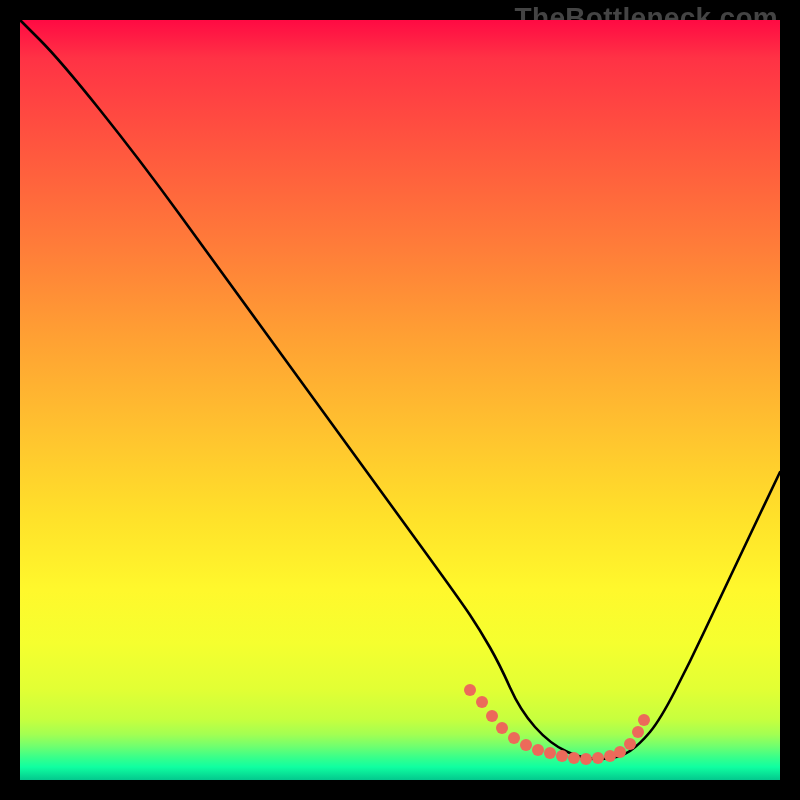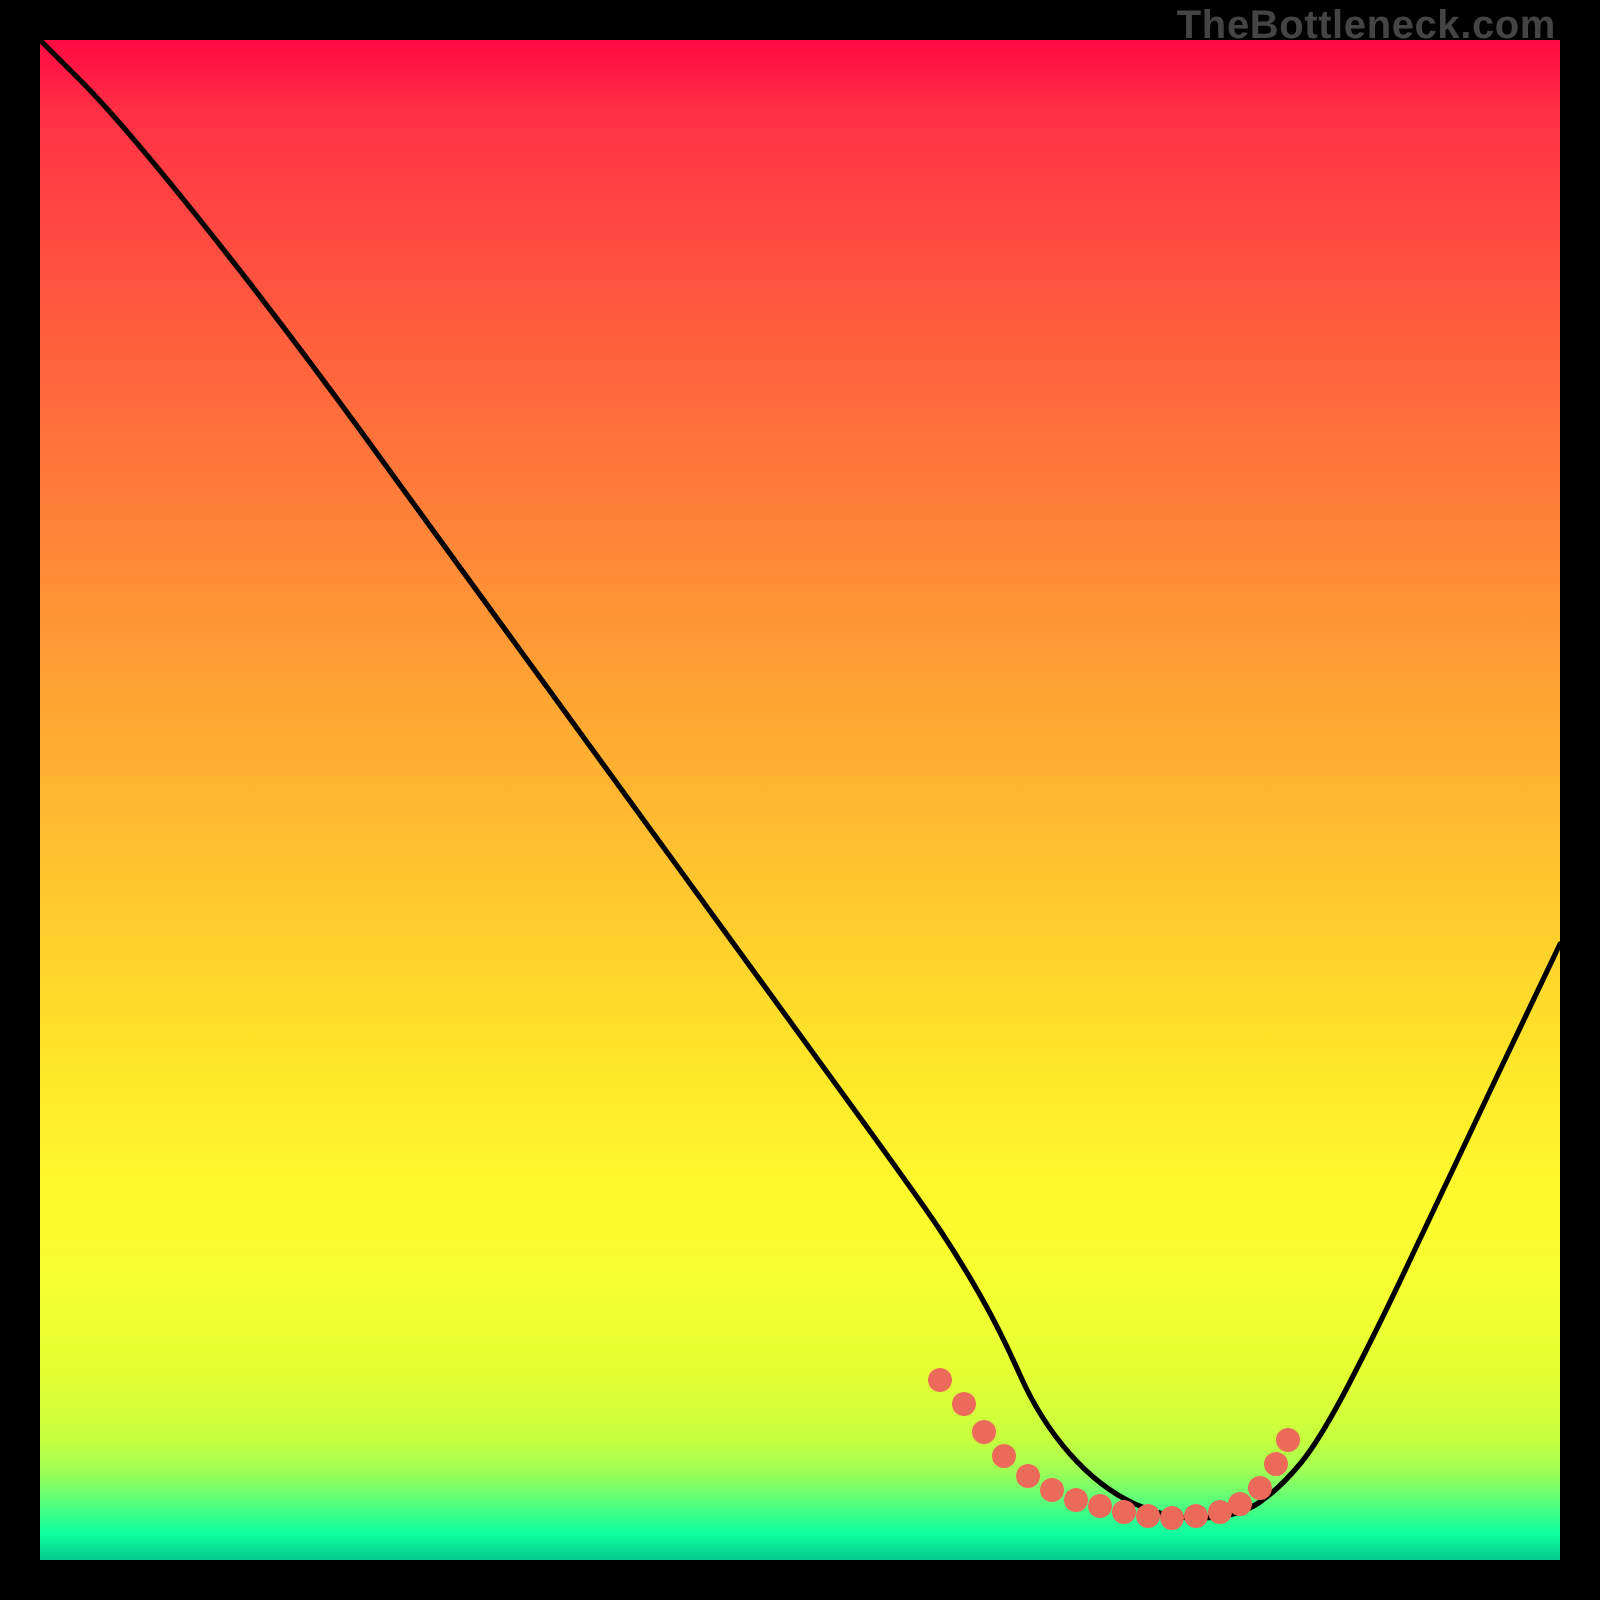--- a/index.html
+++ b/index.html
@@ -42,21 +42,21 @@
       #39ff8a 97%,
       #0fffa1 98.3%,
       #03c88d 100%
     );
   }
   .attribution {
     position: absolute;
     top: 2px;
     right: 22px;
     color: #444;
-    font-size: 20px;
+    font-size: 28px;
     font-weight: 600;
     letter-spacing: 0.3px;
     user-select: none;
   }
   svg.curve-layer {
     position: absolute;
     left: 0;
     top: 0;
     width: 760px;
     height: 760px;

